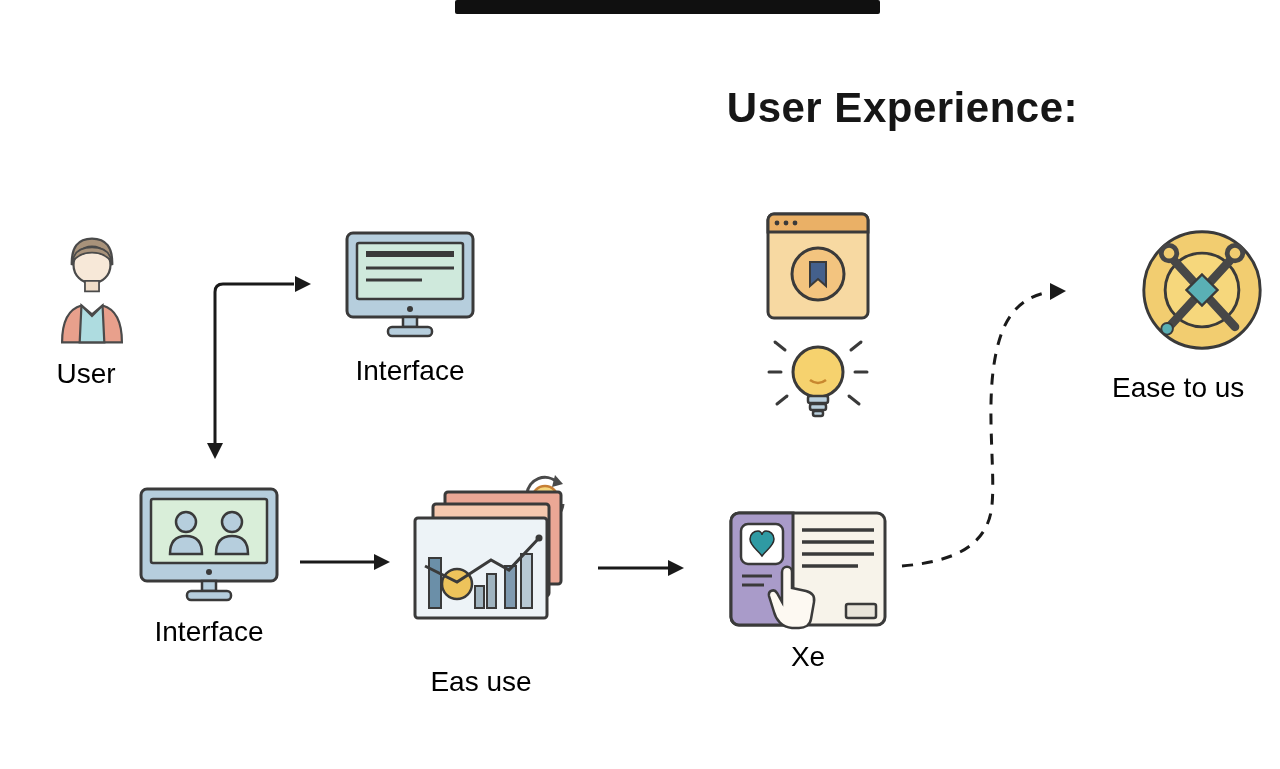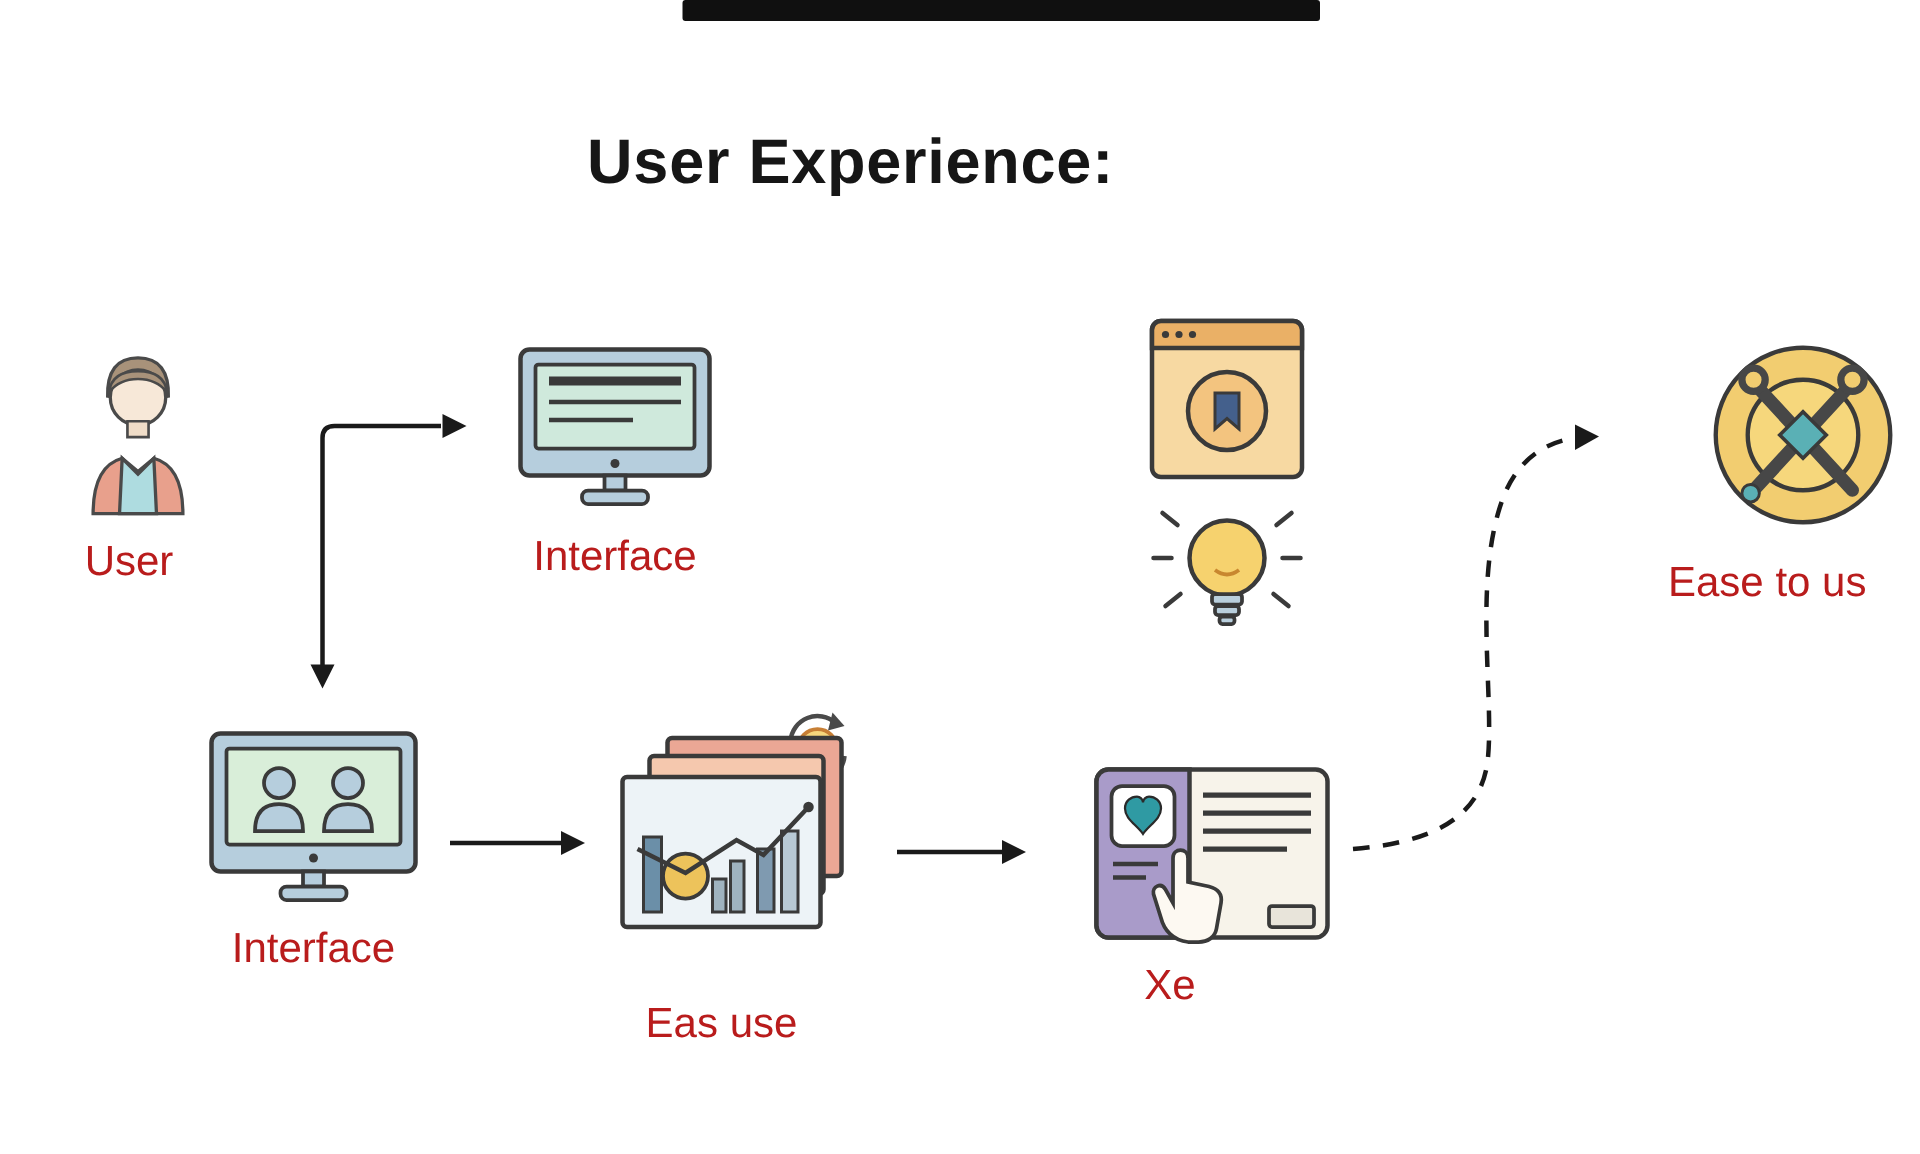--- a/index.html
+++ b/index.html
@@ -15,39 +15,38 @@
   .cropped-bar {
     position: absolute;
     left: 455px; top: 0; width: 425px; height: 14px;
     background: #101010;
     border-radius: 2px;
   }
   .title {
     position: absolute;
     left: 0; top: 84px; width: 1078px;
     margin: 0;
-    text-align: center;
+    text-align: right;
     font-size: 42px;
     font-weight: 700;
     letter-spacing: 0.5px;
     color: #161616;
-    padding-left: 28px;
   }
   .arrows {
     position: absolute;
     left: 0; top: 0; width: 1280px; height: 769px;
     pointer-events: none;
   }
   .node { position: absolute; margin: 0; padding: 0; }
   .node svg { display: block; }
   .label {
     position: absolute;
     font-size: 28px;
     font-weight: 400;
-    color: #b91c1c;
+    color: #000000;
     text-align: center;
     white-space: nowrap;
   }
   .label.left-align { text-align: left; }
 </style>
 </head>
 <body>
 
 <div class="canvas">
 
@@ -162,21 +161,21 @@
         <line x1="14" y1="75" x2="36" y2="75" stroke="#3a3a3a" stroke-width="3"></line>
         <line x1="74" y1="20" x2="146" y2="20" stroke="#3a3a3a" stroke-width="3.5"></line>
         <line x1="74" y1="32" x2="146" y2="32" stroke="#3a3a3a" stroke-width="3.5"></line>
         <line x1="74" y1="44" x2="146" y2="44" stroke="#3a3a3a" stroke-width="3.5"></line>
         <line x1="74" y1="56" x2="130" y2="56" stroke="#3a3a3a" stroke-width="3.5"></line>
         <rect x="118" y="94" width="30" height="14" rx="2" fill="#e8e4da" stroke="#3a3a3a" stroke-width="2.5"></rect>
         <path d="M64 118 C54 117 48 110 46 102 L41 86 C40 81 46 78 49 83 L54 92 L54 62 C54 55 64 55 64 62 L64 78 L78 81 C84 82.5 87 86 86 92 L83 109 C82 115 77 118 71 118 Z" fill="#fdf9f2" stroke="#3a3a3a" stroke-width="2.5"></path>
       </svg>
     </span>
   </figure>
-  <div class="label" style="left:720px; top:641px; width:120px;">Xe</div>
+  <div class="label" style="left:748px; top:641px; width:120px;">Xe</div>
 
   <figure class="node" style="left:763px; top:210px;">
     <span>
       <svg width="110" height="218" viewBox="0 0 110 218">
         <rect x="5" y="4" width="100" height="104" rx="6" fill="#f7d9a2" stroke="#3a3a3a" stroke-width="3"></rect>
         <path d="M11 4 H99 A6 6 0 0 1 105 10 V22 H5 V10 A6 6 0 0 1 11 4 Z" fill="#eab066" stroke="#3a3a3a" stroke-width="3"></path>
         <circle cx="14" cy="13" r="2.4" fill="#3a3a3a"></circle>
         <circle cx="23" cy="13" r="2.4" fill="#3a3a3a"></circle>
         <circle cx="32" cy="13" r="2.4" fill="#3a3a3a"></circle>
         <circle cx="55" cy="64" r="26" fill="#f3c47f" stroke="#3a3a3a" stroke-width="3"></circle>

